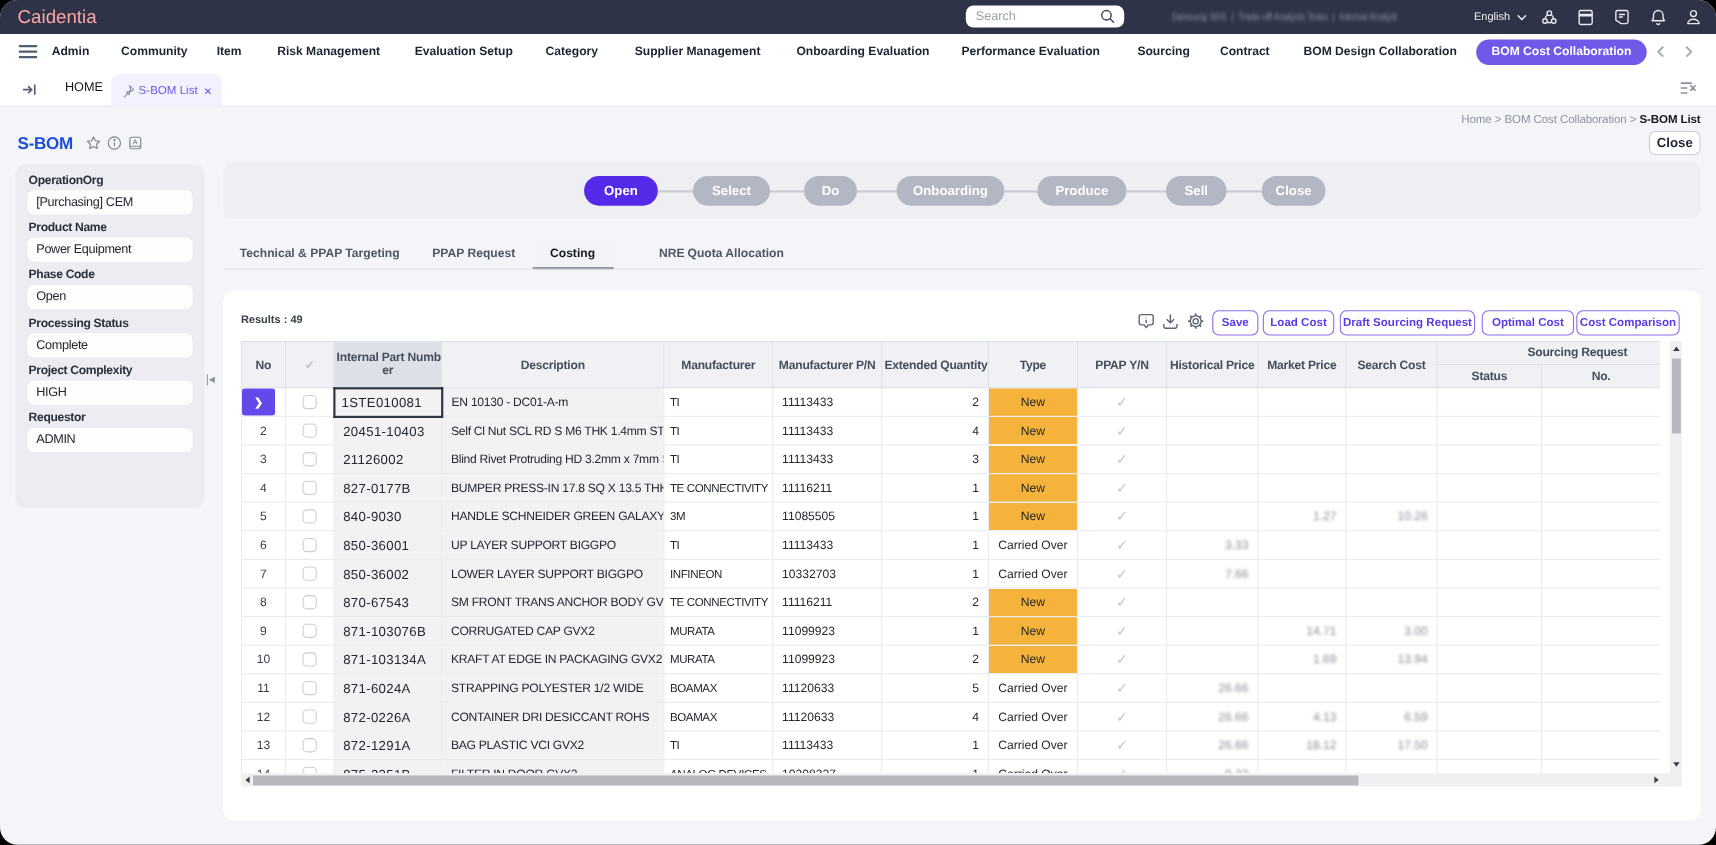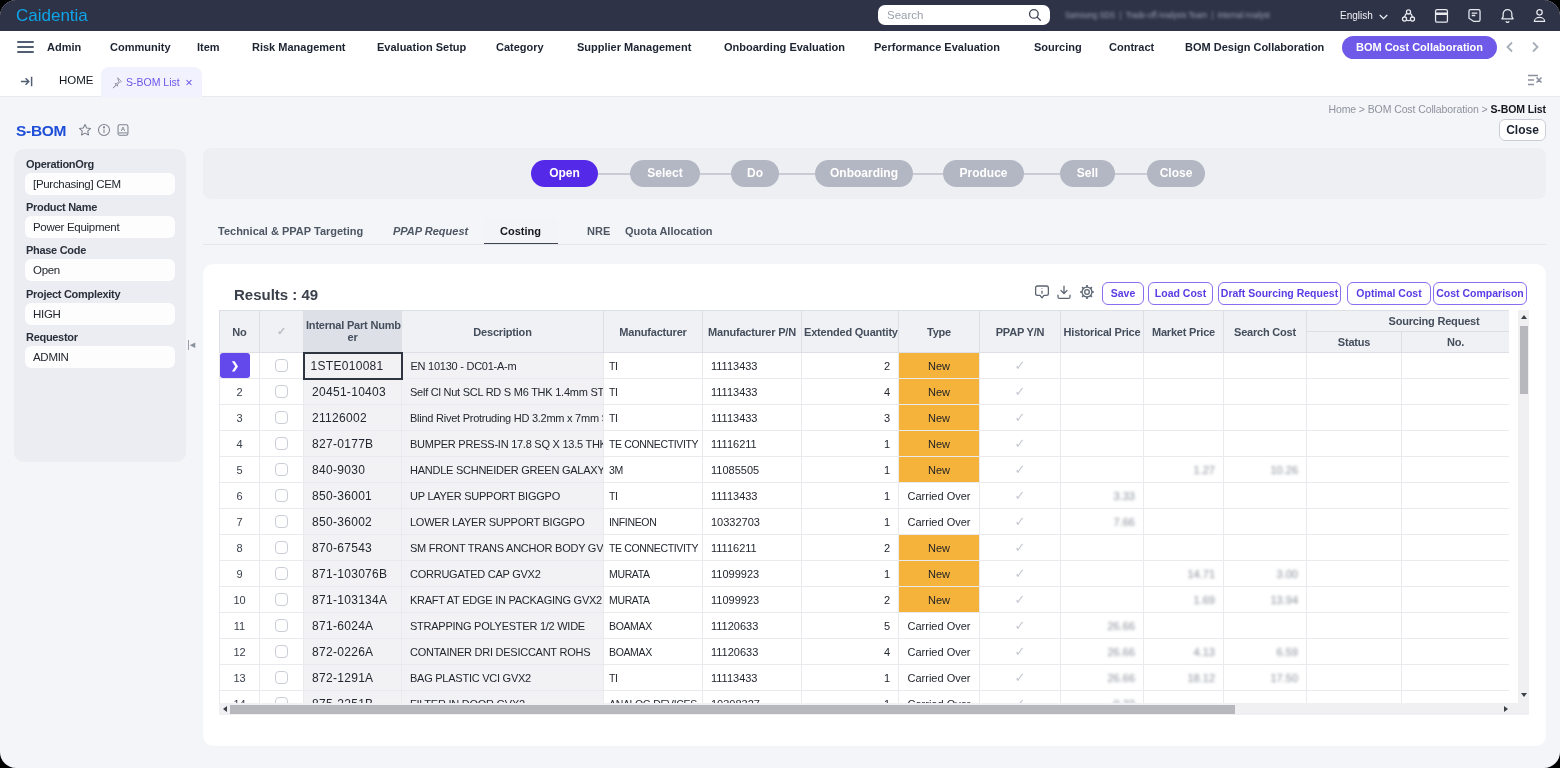--- a/index.html
+++ b/index.html
@@ -3,22 +3,22 @@
 <meta charset="utf-8">
 <style>
   * { margin:0; padding:0; box-sizing:border-box; }
   html,body { width:1560px; height:768px; background:#000; overflow:hidden; }
   body { font-family:"Liberation Sans", sans-serif; }
   .app { position:absolute; left:0; top:0; width:1560px; height:768px;
          border-radius:16px; overflow:hidden; background:#f4f5f9; }
 
   
   .topbar { position:absolute; left:0; top:0; width:1560px; height:31px; background:#2e3347; }
-  .logo { position:absolute; left:16px; top:6px; color:#0ea5e9; font-size:17px; font-weight:500; letter-spacing:0px; }
-  .search { position:absolute; left:878px; top:5px; width:172px; height:20px; background:#fff; border-radius:7px; }
+  .logo { position:absolute; left:16px; top:6px; color:#fca5a5; font-size:17px; font-weight:500; letter-spacing:0px; }
+  .search { position:absolute; left:878px; top:5px; width:144px; height:20px; background:#fff; border-radius:7px; }
   .search span { position:absolute; left:9px; top:4px; font-size:11.5px; color:#9aa0ab; }
   .search svg { position:absolute; right:8px; top:3px; }
   .blurtxt { position:absolute; left:1065px; top:10px; color:#9aa2b8; font-size:9px;
              filter:blur(1.7px); white-space:nowrap; transform:scaleX(0.85); transform-origin:left; }
   .lang { position:absolute; left:1340px; top:10px; color:#f2f3f6; font-size:10px; }
   .lang svg { vertical-align:-1px; margin-left:3px; }
   .tbicon { position:absolute; top:6px; width:19px; height:19px; }
 
   
   .menubar { position:absolute; left:0; top:31px; width:1560px; height:33px; background:#fff; }
@@ -69,21 +69,21 @@
   
   .stabs { position:absolute; left:203px; top:218px; width:1343px; height:27px; border-bottom:1px solid #e4e6eb; }
   .stab { position:absolute; top:226px; font-size:11px; line-height:11px; font-weight:700; color:#4d5663; }
   .stab.active { color:#14181f; }
   .costpill { position:absolute; left:484px; top:218px; width:74px; height:27px; background:#f3f4f7;
               border-radius:6px 6px 0 0; border-bottom:2px solid #3e4554; }
 
   
   .card { position:absolute; left:203px; top:264px; width:1343px; height:482px; background:#fff;
           border-radius:10px; }
-  .results { position:absolute; left:31px; top:22px; font-size:15px; font-weight:700; color:#3a414c; }
+  .results { position:absolute; left:16px; top:22px; font-size:10px; font-weight:700; color:#3a414c; }
   .toolico { position:absolute; top:19px; width:18px; height:18px; }
   .pbtn { position:absolute; top:18px; height:23px; border:1px solid #8a6cf0; border-radius:6px;
           background:#fff; color:#5a3be4; font-size:10.5px; font-weight:700; text-align:center; line-height:21px; white-space:nowrap; overflow:hidden; }
 
   
   .tbl { position:absolute; left:16px; top:46px; width:1290px; height:393px; overflow:hidden; }
   table { border-collapse:collapse; table-layout:fixed; width:1290px; font-size:11px; color:#23272f; }
   th, td { border:1px solid #e9eaee; overflow:hidden; white-space:nowrap; padding:0 8px; height:26px; }
   thead th { background:#eff1f4; border-color:#dcdfe5; color:#454e5c; font-weight:700; font-size:11px;
              letter-spacing:-0.2px; height:21px; padding:0 2px; }
@@ -225,20 +225,24 @@
       </div>
     <div class="fld">
         <label>Product Name</label>
         <div class="inp">Power Equipment</div>
       </div>
     <div class="fld">
         <label>Phase Code</label>
         <div class="inp">Open</div>
       </div>
     <div class="fld">
+        <label>Processing Status</label>
+        <div class="inp">Complete</div>
+      </div>
+    <div class="fld">
         <label>Project Complexity</label>
         <div class="inp">HIGH</div>
       </div>
     <div class="fld">
         <label>Requestor</label>
         <div class="inp">ADMIN</div>
       </div>
   </div>
   <div class="collapse">|◂</div>
 
@@ -253,23 +257,23 @@
   <div class="pill" style="left:630px; width:70px;">Select</div>
   <div class="pill" style="left:731px; width:48px;">Do</div>
   <div class="pill" style="left:815px; width:98px;">Onboarding</div>
   <div class="pill" style="left:943px; width:81px;">Produce</div>
   <div class="pill" style="left:1060px; width:55px;">Sell</div>
   <div class="pill" style="left:1147px; width:58px;">Close</div>
 
   <div class="costpill"></div>
   <div class="stabs"></div>
   <div class="stab" style="left:218px;">Technical &amp; PPAP Targeting</div>
-  <div class="stab" style="left:393px;font-style:italic;">PPAP Request</div>
+  <div class="stab" style="left:393px;">PPAP Request</div>
   <div class="stab active" style="left:500px;">Costing</div>
-  <div class="stab" style="left:587px;">NRE</div>
+  <div class="stab" style="left:599px;">NRE</div>
   <div class="stab" style="left:625px;">Quota Allocation</div>
 
   <div class="card">
     <div class="results">Results : 49</div>
     <svg class="toolico" style="left:830px" viewBox="0 0 24 24" fill="none" stroke="#5b6470" stroke-width="1.7">
       <path d="M6 4 h12 a2.5 2.5 0 0 1 2.5 2.5 v7.5 a2.5 2.5 0 0 1 -2.5 2.5 h-3.4 l-2.6 3.3 -2.6-3.3 H6 a2.5 2.5 0 0 1 -2.5-2.5 v-7.5 a2.5 2.5 0 0 1 2.5-2.5 z" stroke-linejoin="round"></path>
       <path d="M12 10.2 v4 M12 7 v0.5"></path>
     </svg>
     <svg class="toolico" style="left:852px" viewBox="0 0 24 24" fill="none" stroke="#5b6470" stroke-width="1.7">
       <path d="M12 3.5 v10 M7.5 9.5 L12 14 L16.5 9.5 M4 15.5 v3 a2 2 0 0 0 2 2 h12 a2 2 0 0 0 2-2 v-3"></path>

